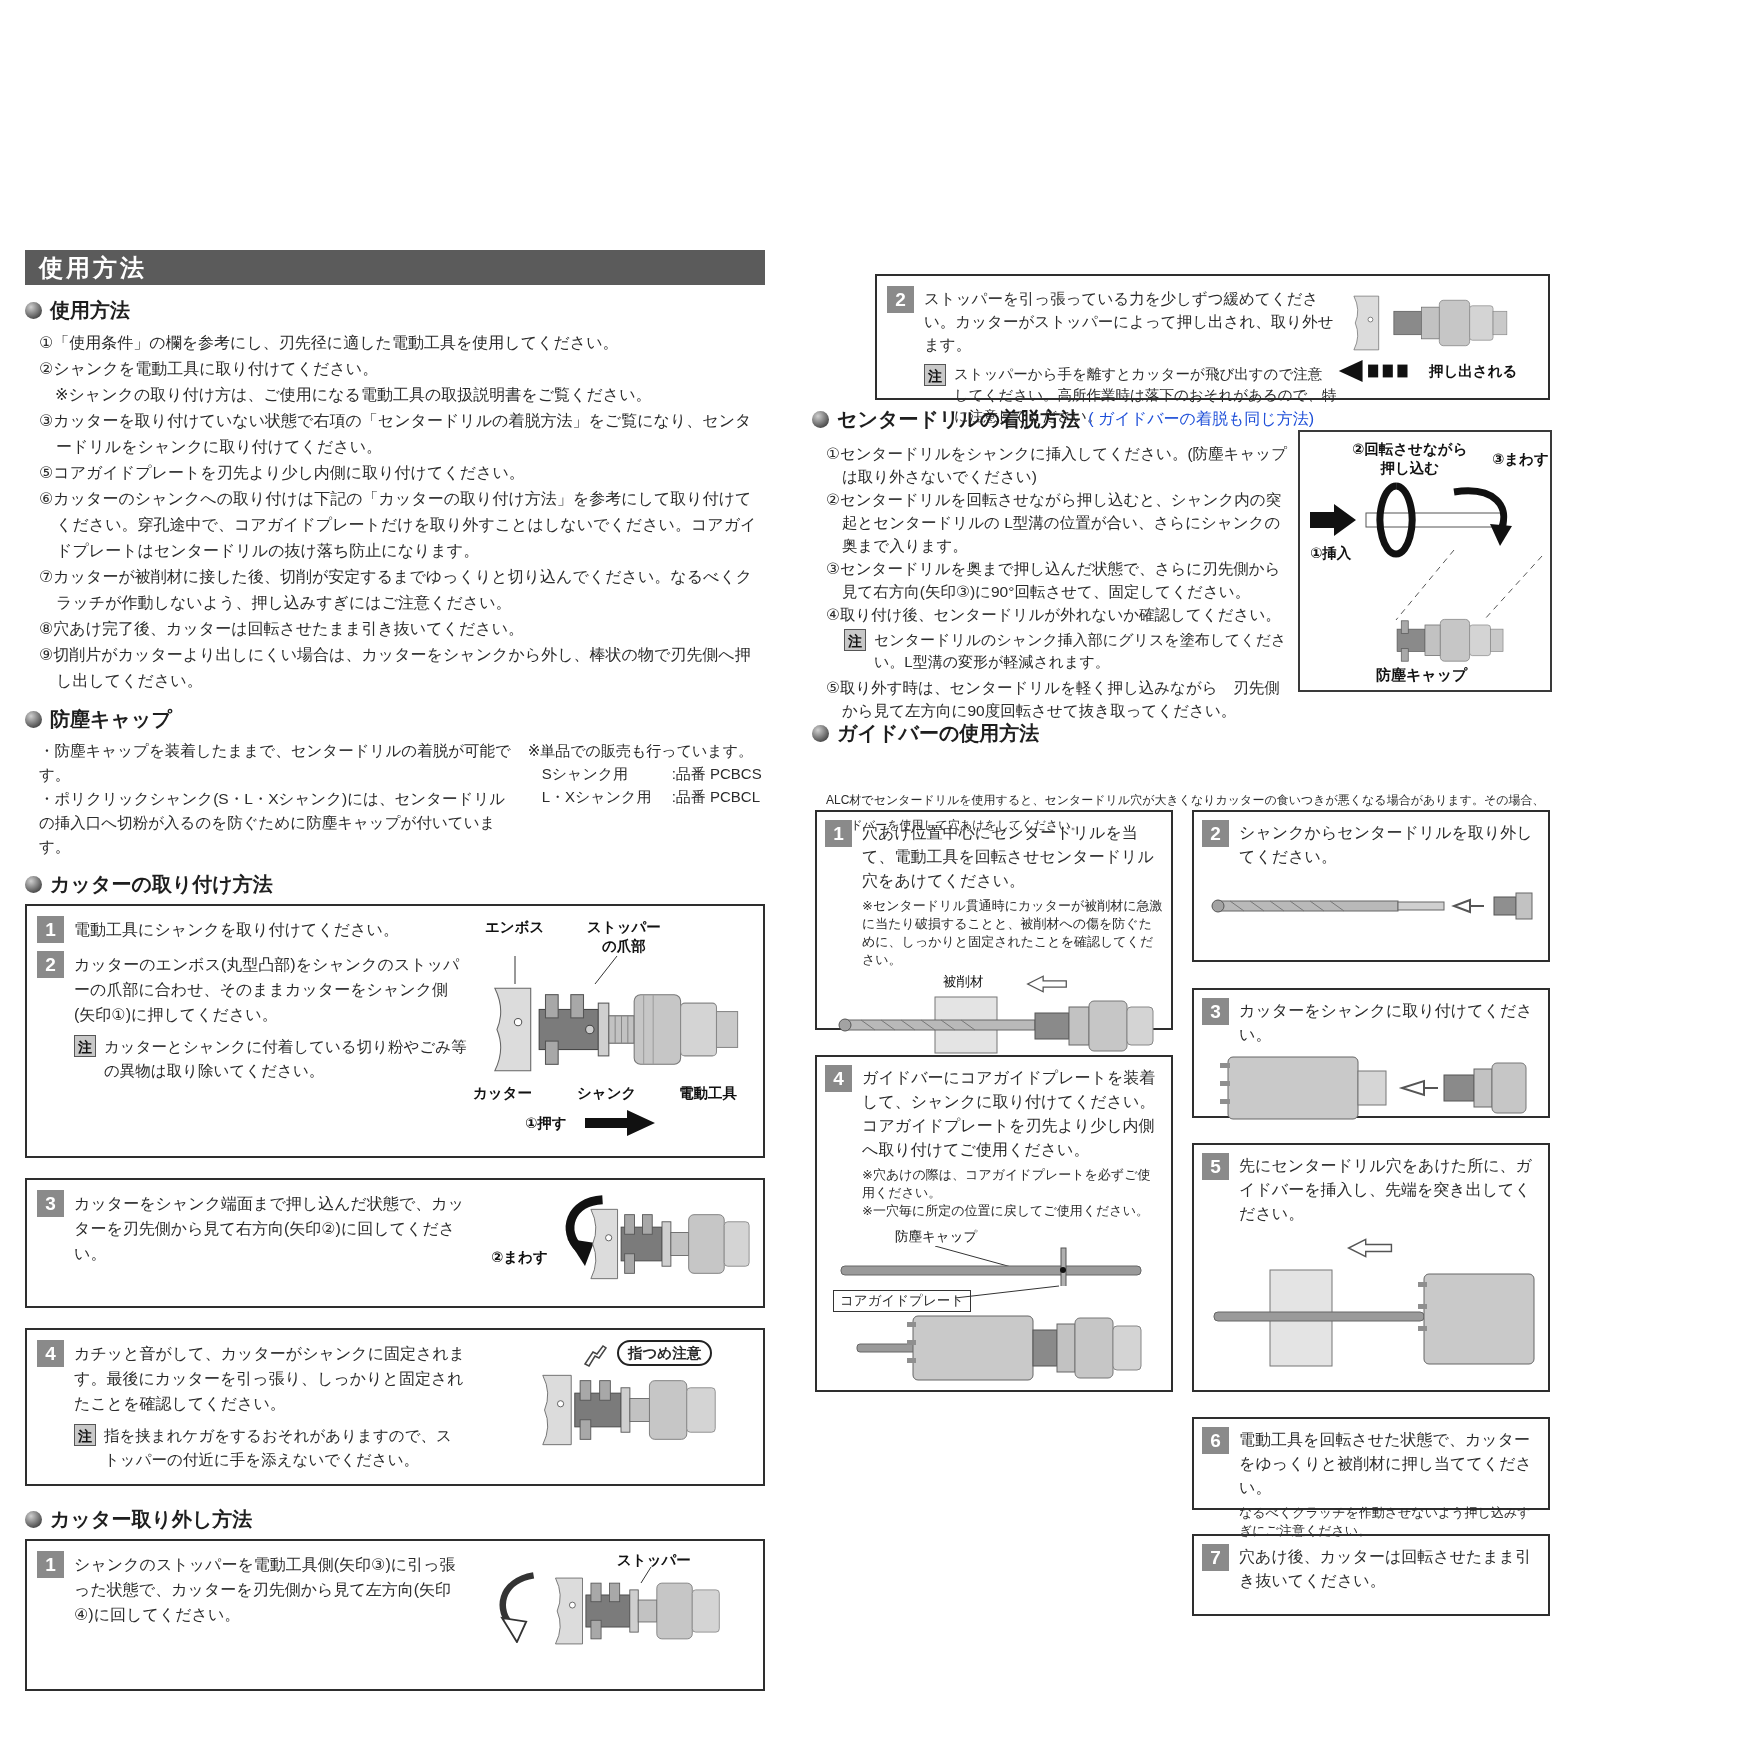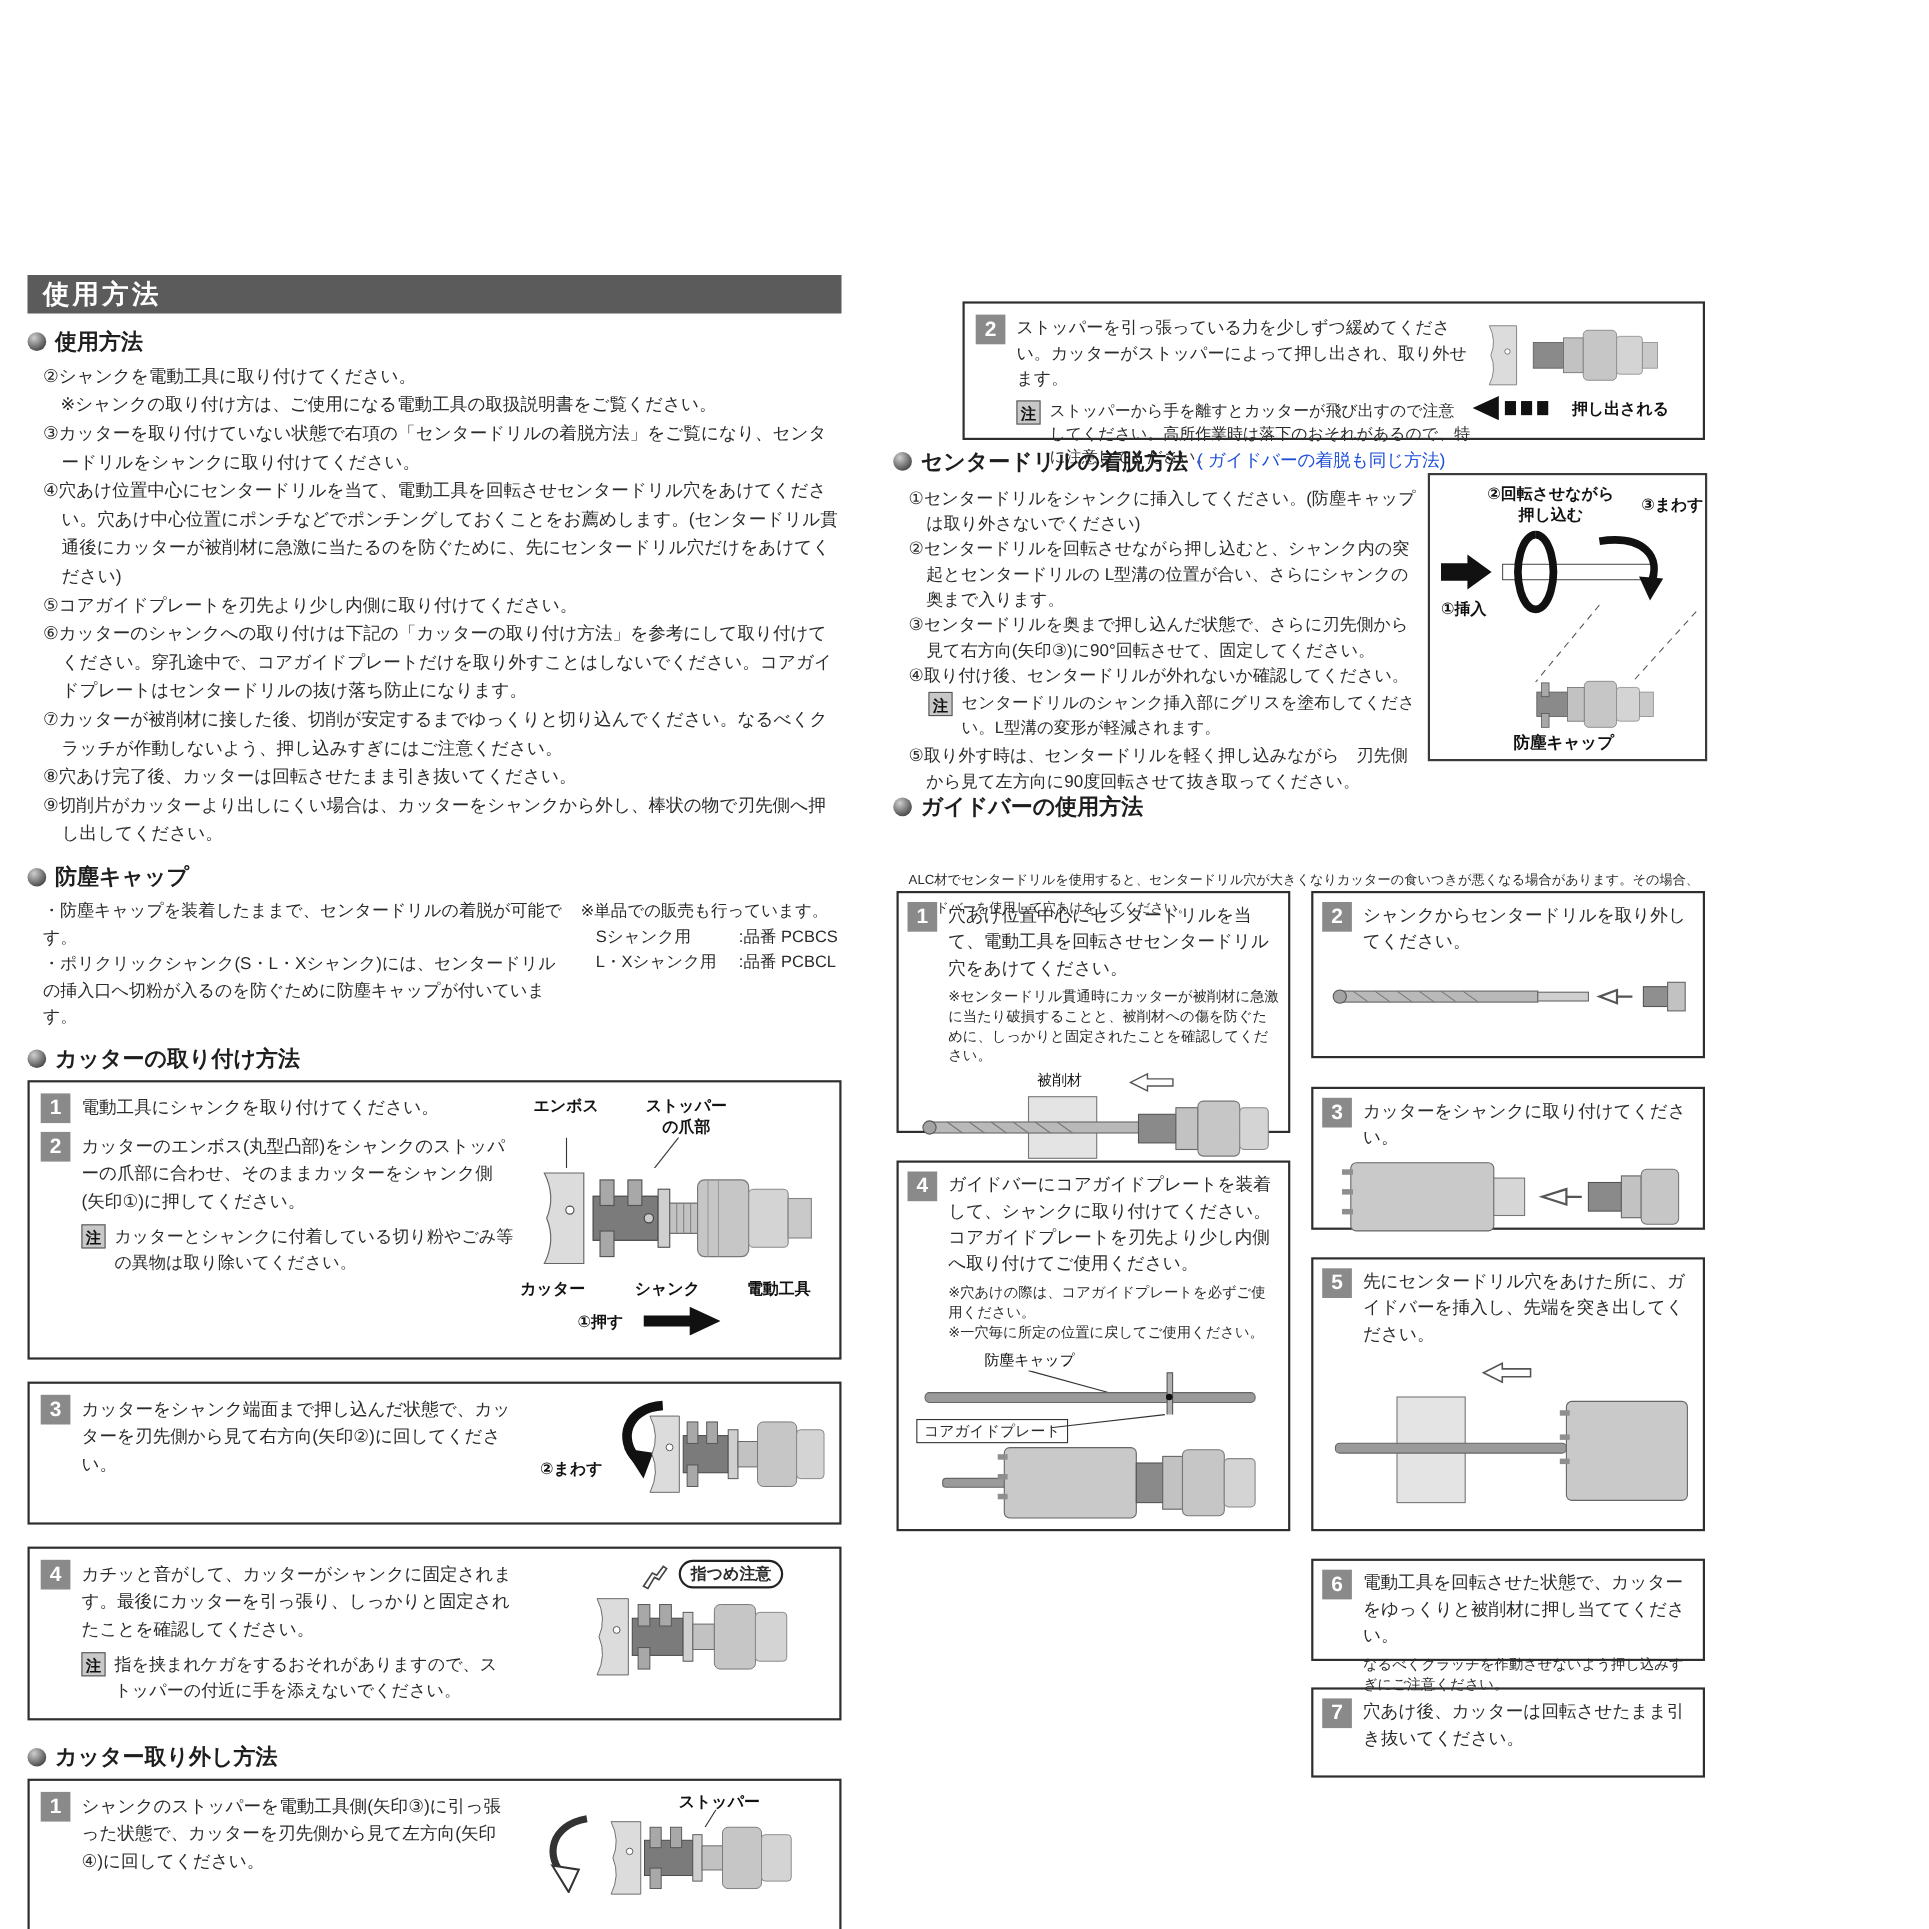--- a/index.html
+++ b/index.html
@@ -82,24 +82,24 @@
   <div class="col-left">
 
     <div class="title-bar">使用方法</div>
 
     <div class="sec-head">
       <span class="ball"></span>
       <span>使用方法</span>
     </div>
 
     <div class="num-list">
+      <div class="num-item">①「使用条件」の欄を参考にし、刃先径に適した電動工具を使用してください。</div>
       <div class="num-item">②シャンクを電動工具に取り付けてください。</div>
       <div class="num-item">　※シャンクの取り付け方は、ご使用になる電動工具の取扱説明書をご覧ください。</div>
       <div class="num-item">③カッターを取り付けていない状態で右項の「センタードリルの着脱方法」をご覧になり、センタードリルをシャンクに取り付けてください。</div>
-      <div class="num-item">④穴あけ位置中心にセンタードリルを当て、電動工具を回転させセンタードリル穴をあけてください。穴あけ中心位置にポンチなどでポンチングしておくことをお薦めします。(センタードリル貫通後にカッターが被削材に急激に当たるのを防ぐために、先にセンタードリル穴だけをあけてください)</div>
       <div class="num-item">⑤コアガイドプレートを刃先より少し内側に取り付けてください。</div>
       <div class="num-item">⑥カッターのシャンクへの取り付けは下記の「カッターの取り付け方法」を参考にして取り付けてください。穿孔途中で、コアガイドプレートだけを取り外すことはしないでください。コアガイドプレートはセンタードリルの抜け落ち防止になります。</div>
       <div class="num-item">⑦カッターが被削材に接した後、切削が安定するまでゆっくりと切り込んでください。なるべくクラッチが作動しないよう、押し込みすぎにはご注意ください。</div>
       <div class="num-item">⑧穴あけ完了後、カッターは回転させたまま引き抜いてください。</div>
       <div class="num-item">⑨切削片がカッターより出しにくい場合は、カッターをシャンクから外し、棒状の物で刃先側へ押し出してください。</div>
     </div>
 
     <div class="sec-head">
       <span class="ball"></span>
       <span>防塵キャップ</span>

